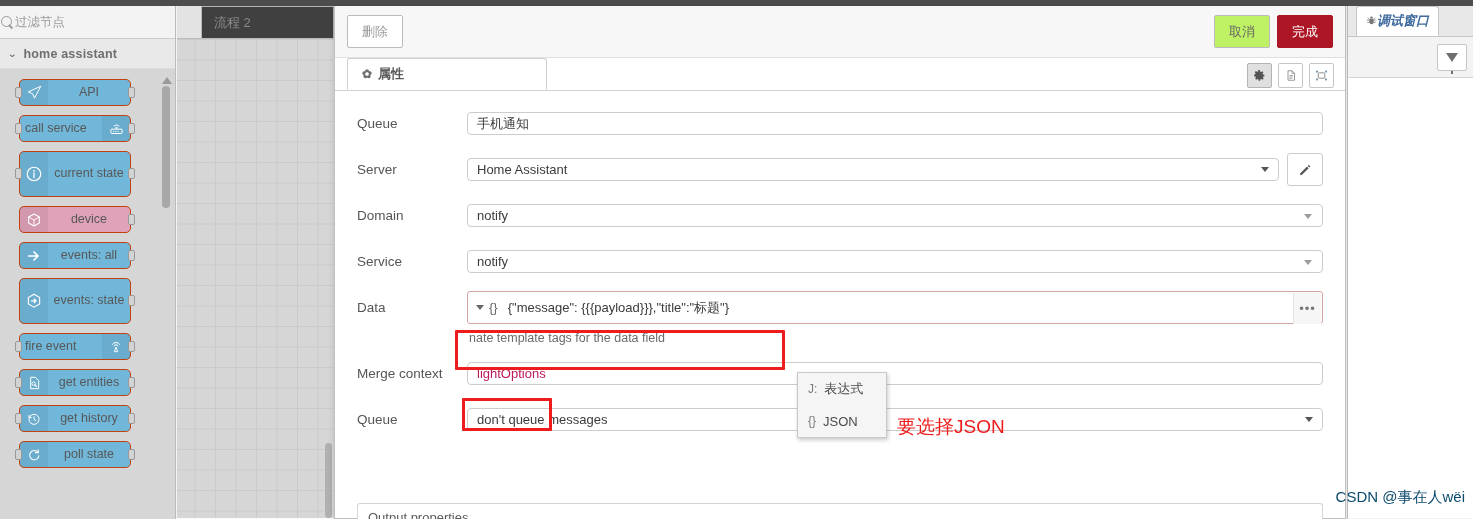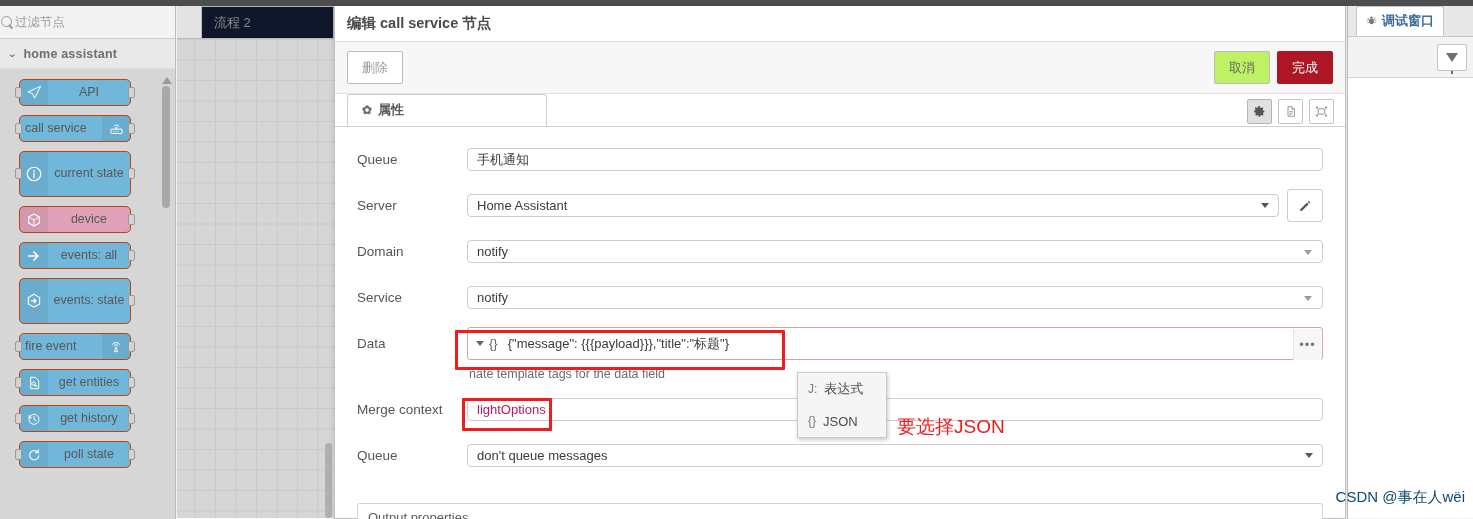--- a/index.html
+++ b/index.html
@@ -158,21 +158,21 @@
   }
   .tabbar {
     height: 33px;
     background: #e3e3e3;
     border-bottom: 1px solid #bbb;
     display: flex; align-items: stretch;
   }
   .tabbar .spacer { width: 25px; border-right: 1px solid #bbb; }
   .flow-tab {
     flex: 1 1 auto;
-    background: #0f172a;
+    background: #404040;
     border-right: 1px solid #b4b4b4;
     border-top: 1px solid #b4b4b4;
     display: flex; align-items: center;
     padding-left: 12px;
     font-size: 13px; color: #8a8a8a;
   }
   .canvas {
     position: relative;
     height: 479px;
     background-color: #d6d6d6;
@@ -442,24 +442,25 @@
     border-bottom: 1px solid #c6c6c6;
     display: flex; align-items: flex-end;
     padding-left: 8px;
   }
   .rb-tab {
     height: 30px;
     background: #fff;
     border: 1px solid #c6c6c6;
     border-bottom-color: #fff;
     border-radius: 3px 3px 0 0;
-    display: flex; align-items: center; gap: 5px;
+    display: flex; align-items: center; 
     padding: 0 9px;
     font-size: 13px; font-weight: bold;
     color: #3f6a9e;
+    font-style: italic;
   }
   .bug-glyph { font-size: 11px; color: #777; }
   .rb-toolbar {
     height: 41px;
     background: #f3f3f3;
     border-bottom: 1px solid #d5d5d5;
     display: flex; align-items: center;
     justify-content: flex-end;
     padding-right: 6px;
   }
@@ -653,21 +654,20 @@
         <span>流程 2</span>
       </div>
     </div>
     <div class="canvas">
       <div class="canvas-scroll"></div>
     </div>
   </div>
 
   <div class="dialog">
 
-    <div class="dlg-title">编辑 call service 节点</div>
 
     <div class="dlg-toolbar">
       <div class="btn btn-delete">删除</div>
       <div class="toolbar-right">
         <div class="btn btn-cancel">取消</div>
         <div class="btn btn-done">完成</div>
       </div>
     </div>
 
     <div class="dlg-tabrow">

